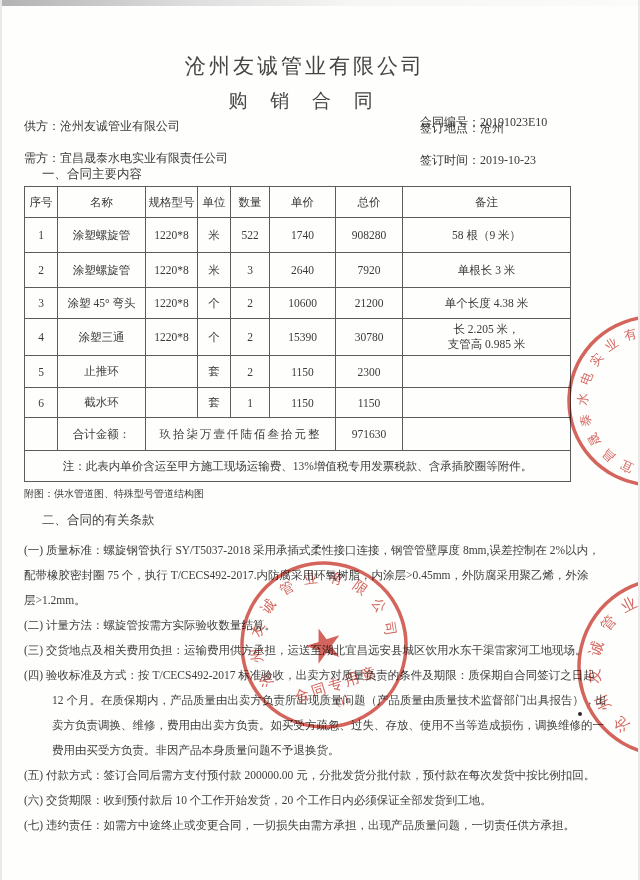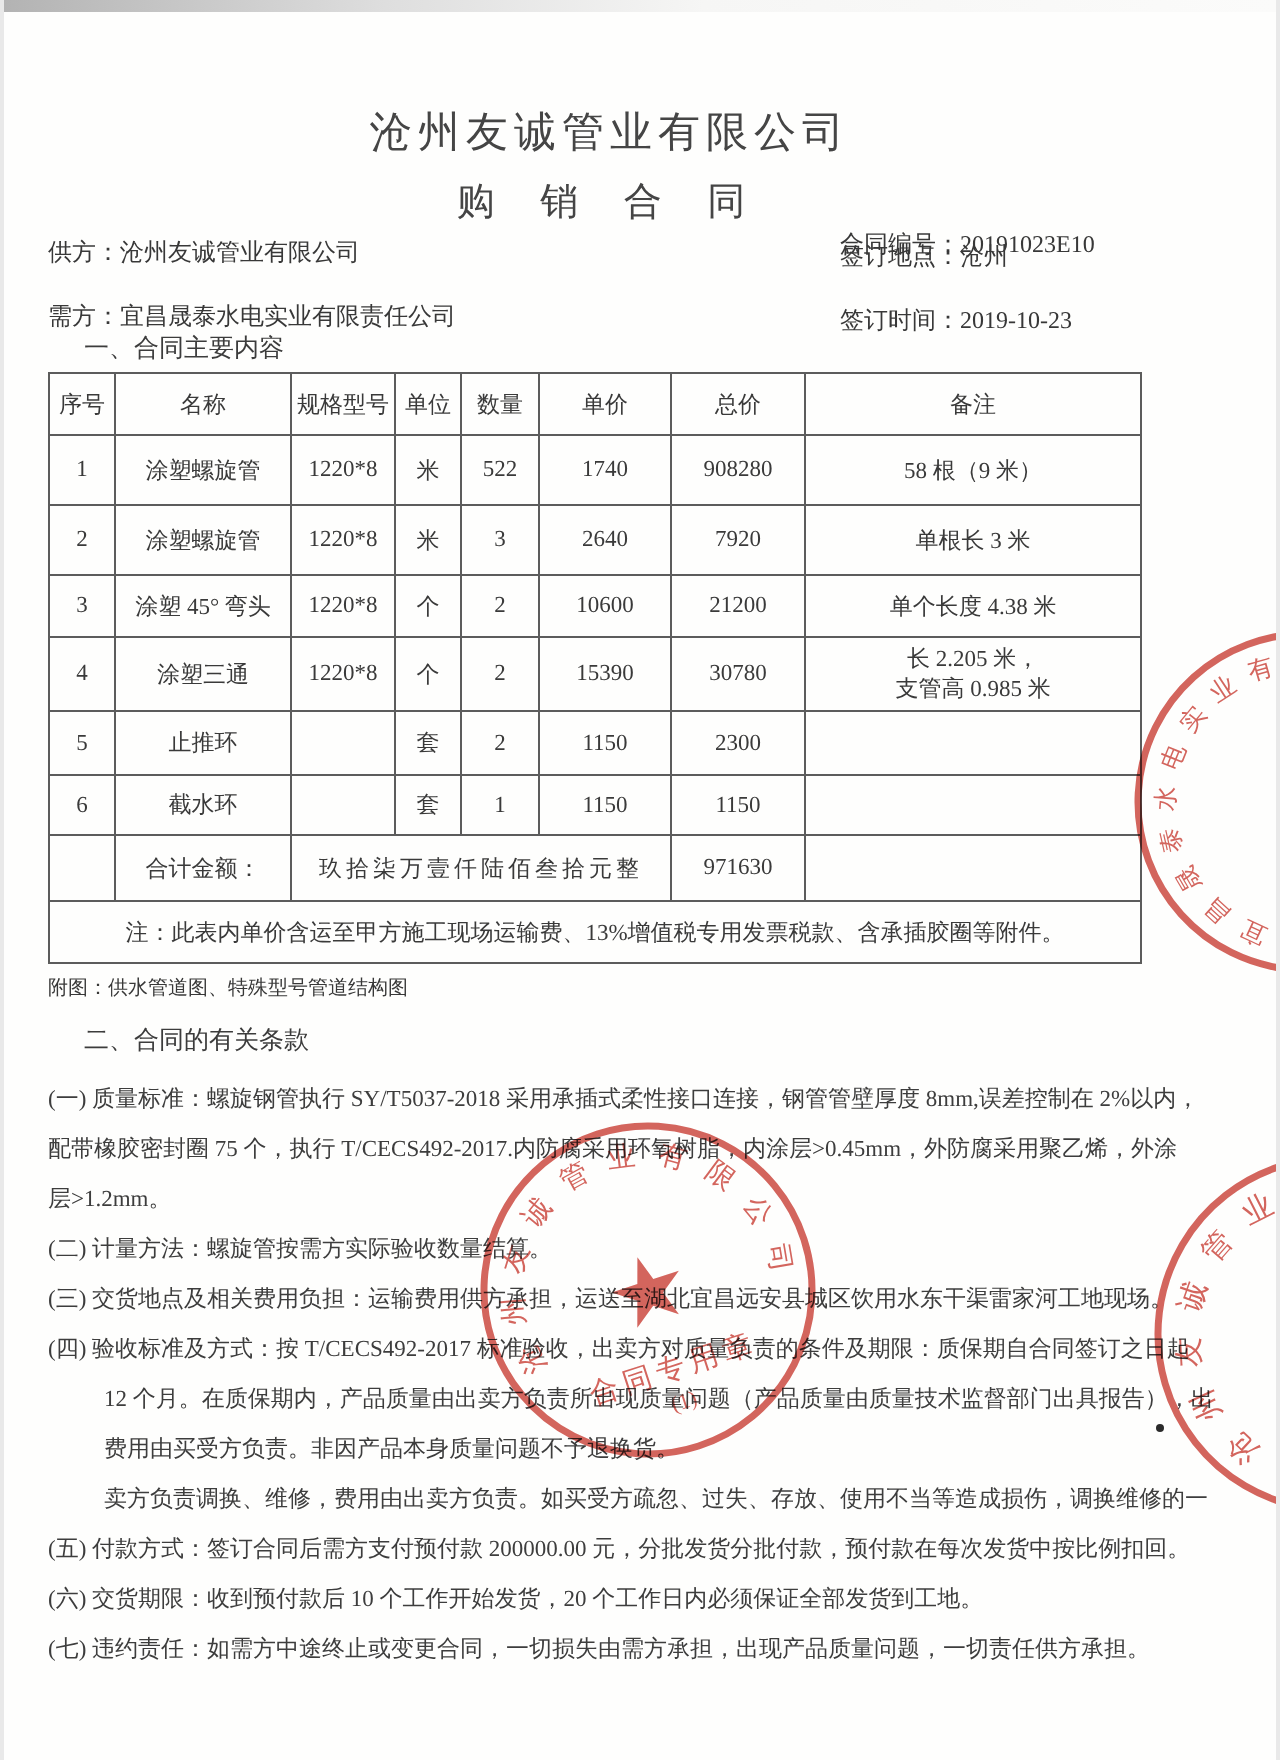--- a/index.html
+++ b/index.html
@@ -183,22 +183,22 @@
   <div class="attachment">附图：供水管道图、特殊型号管道结构图</div>
   <div class="sec-title sec2-title">二、合同的有关条款</div>
   <div class="clauses">
       <div class="clause-line indent-0">(一) 质量标准：螺旋钢管执行 SY/T5037-2018 采用承插式柔性接口连接，钢管管壁厚度 8mm,误差控制在 2%以内，</div>
       <div class="clause-line indent-0">配带橡胶密封圈 75 个，执行 T/CECS492-2017.内防腐采用环氧树脂，内涂层&gt;0.45mm，外防腐采用聚乙烯，外涂</div>
       <div class="clause-line indent-0">层&gt;1.2mm。</div>
       <div class="clause-line indent-0">(二) 计量方法：螺旋管按需方实际验收数量结算。</div>
       <div class="clause-line indent-0">(三) 交货地点及相关费用负担：运输费用供方承担，运送至湖北宜昌远安县城区饮用水东干渠雷家河工地现场。</div>
       <div class="clause-line indent-0">(四) 验收标准及方式：按 T/CECS492-2017 标准验收，出卖方对质量负责的条件及期限：质保期自合同签订之日起</div>
       <div class="clause-line indent-1">12 个月。在质保期内，产品质量由出卖方负责所出现质量问题（产品质量由质量技术监督部门出具报告），出</div>
+      <div class="clause-line indent-1">卖方负责调换、维修，费用由出卖方负责。如买受方疏忽、过失、存放、使用不当等造成损伤，调换维修的一</div>
       <div class="clause-line indent-1">费用由买受方负责。非因产品本身质量问题不予退换货。</div>
-      <div class="clause-line indent-1">卖方负责调换、维修，费用由出卖方负责。如买受方疏忽、过失、存放、使用不当等造成损伤，调换维修的一</div>
       <div class="clause-line indent-0">(五) 付款方式：签订合同后需方支付预付款 200000.00 元，分批发货分批付款，预付款在每次发货中按比例扣回。</div>
       <div class="clause-line indent-0">(六) 交货期限：收到预付款后 10 个工作开始发货，20 个工作日内必须保证全部发货到工地。</div>
       <div class="clause-line indent-0">(七) 违约责任：如需方中途终止或变更合同，一切损失由需方承担，出现产品质量问题，一切责任供方承担。</div>
     </div>
 
   <svg class="stamp stamp-supplier-center" width="176" height="176" viewBox="0 0 176 176">
     <defs>
         <path id="arcA" d="M 30.9 114.6 A 63 63 0 1 1 145.1 114.6"></path>
       </defs>
     <circle cx="88" cy="88" r="82" fill="none" stroke-width="3.5" stroke="#cd4a42"></circle>

